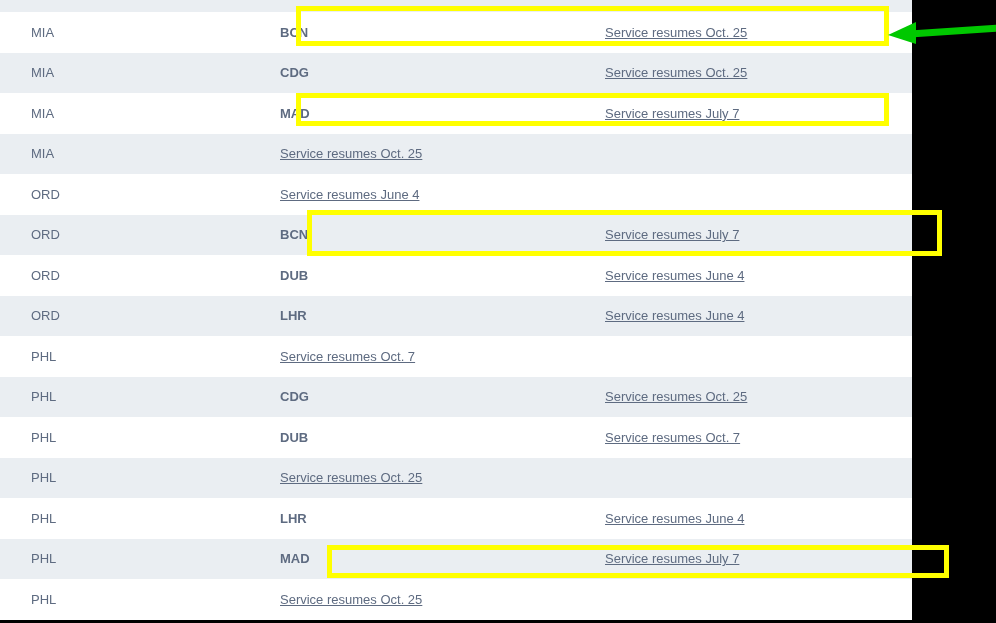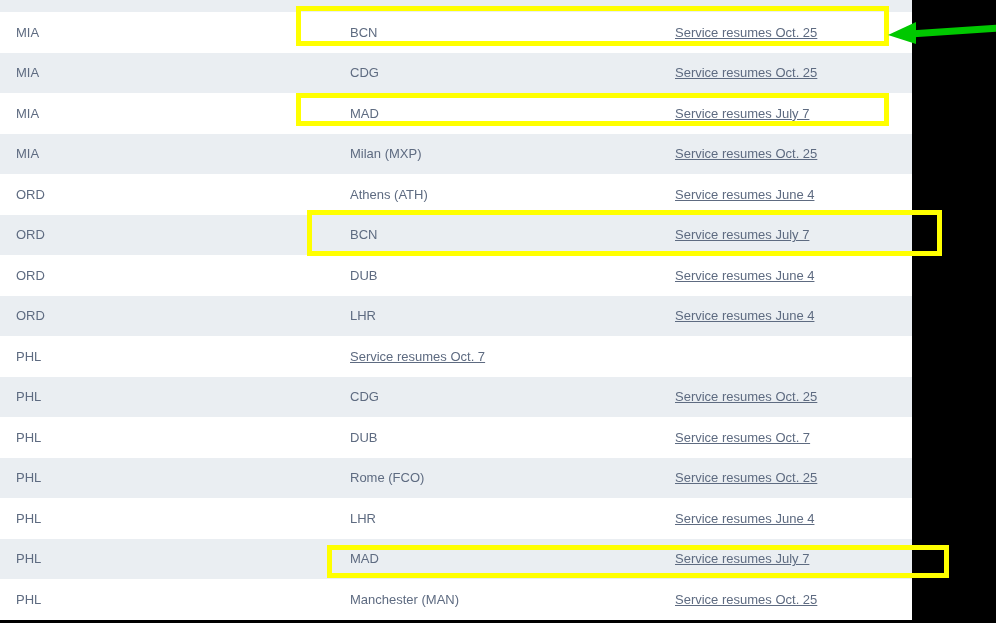--- a/index.html
+++ b/index.html
@@ -29,25 +29,26 @@
     .header-row {
       height: 12px;
     }
     .table-row.even {
       background: #eaeef2;
     }
     .table-row.odd {
       background: #ffffff;
     }
     .col-origin {
-      width: 350px;
-      padding-left: 16px;
+      width: 280px;
+      padding-left: 31px;
     }
     .col-dest {
       width: 325px;
+      font-weight: bold;
     }
     .col-status {
       flex: 1;
       text-decoration: underline;
     }
     .highlight {
       position: absolute;
       border: 5px solid #ffff00;
       pointer-events: none;
       z-index: 10;
@@ -75,26 +76,24 @@
       <div class="col-dest">CDG</div>
       <div class="col-status">Service resumes Oct. 25</div>
     </div>
     <div class="table-row odd">
       <div class="col-origin">MIA</div>
       <div class="col-dest">MAD</div>
       <div class="col-status">Service resumes July 7</div>
     </div>
     <div class="table-row even">
       <div class="col-origin">MIA</div>
-      <div class="col-dest">Milan (MXP)</div>
       <div class="col-status">Service resumes Oct. 25</div>
     </div>
     <div class="table-row odd">
       <div class="col-origin">ORD</div>
-      <div class="col-dest">Athens (ATH)</div>
       <div class="col-status">Service resumes June 4</div>
     </div>
     <div class="table-row even">
       <div class="col-origin">ORD</div>
       <div class="col-dest">BCN</div>
       <div class="col-status">Service resumes July 7</div>
     </div>
     <div class="table-row odd">
       <div class="col-origin">ORD</div>
       <div class="col-dest">DUB</div>
@@ -114,36 +113,34 @@
       <div class="col-dest">CDG</div>
       <div class="col-status">Service resumes Oct. 25</div>
     </div>
     <div class="table-row odd">
       <div class="col-origin">PHL</div>
       <div class="col-dest">DUB</div>
       <div class="col-status">Service resumes Oct. 7</div>
     </div>
     <div class="table-row even">
       <div class="col-origin">PHL</div>
-      <div class="col-dest">Rome (FCO)</div>
       <div class="col-status">Service resumes Oct. 25</div>
     </div>
     <div class="table-row odd">
       <div class="col-origin">PHL</div>
       <div class="col-dest">LHR</div>
       <div class="col-status">Service resumes June 4</div>
     </div>
     <div class="table-row even">
       <div class="col-origin">PHL</div>
       <div class="col-dest">MAD</div>
       <div class="col-status">Service resumes July 7</div>
     </div>
     <div class="table-row odd">
       <div class="col-origin">PHL</div>
-      <div class="col-dest">Manchester (MAN)</div>
       <div class="col-status">Service resumes Oct. 25</div>
     </div>
   </div>
 
 <div class="highlight" style="top: 6px; left: 296px; width: 593px; height: 40px;"></div>
 <div class="highlight" style="top: 93px; left: 296px; width: 593px; height: 33px;"></div>
 <div class="highlight" style="top: 210px; left: 307px; width: 635px; height: 46px;"></div>
 <div class="highlight" style="top: 545px; left: 327px; width: 622px; height: 33px;"></div>
 <div class="arrow" style="top: 16px; left: 888px;">
     <svg width="110" height="28" viewBox="0 0 110 28">

